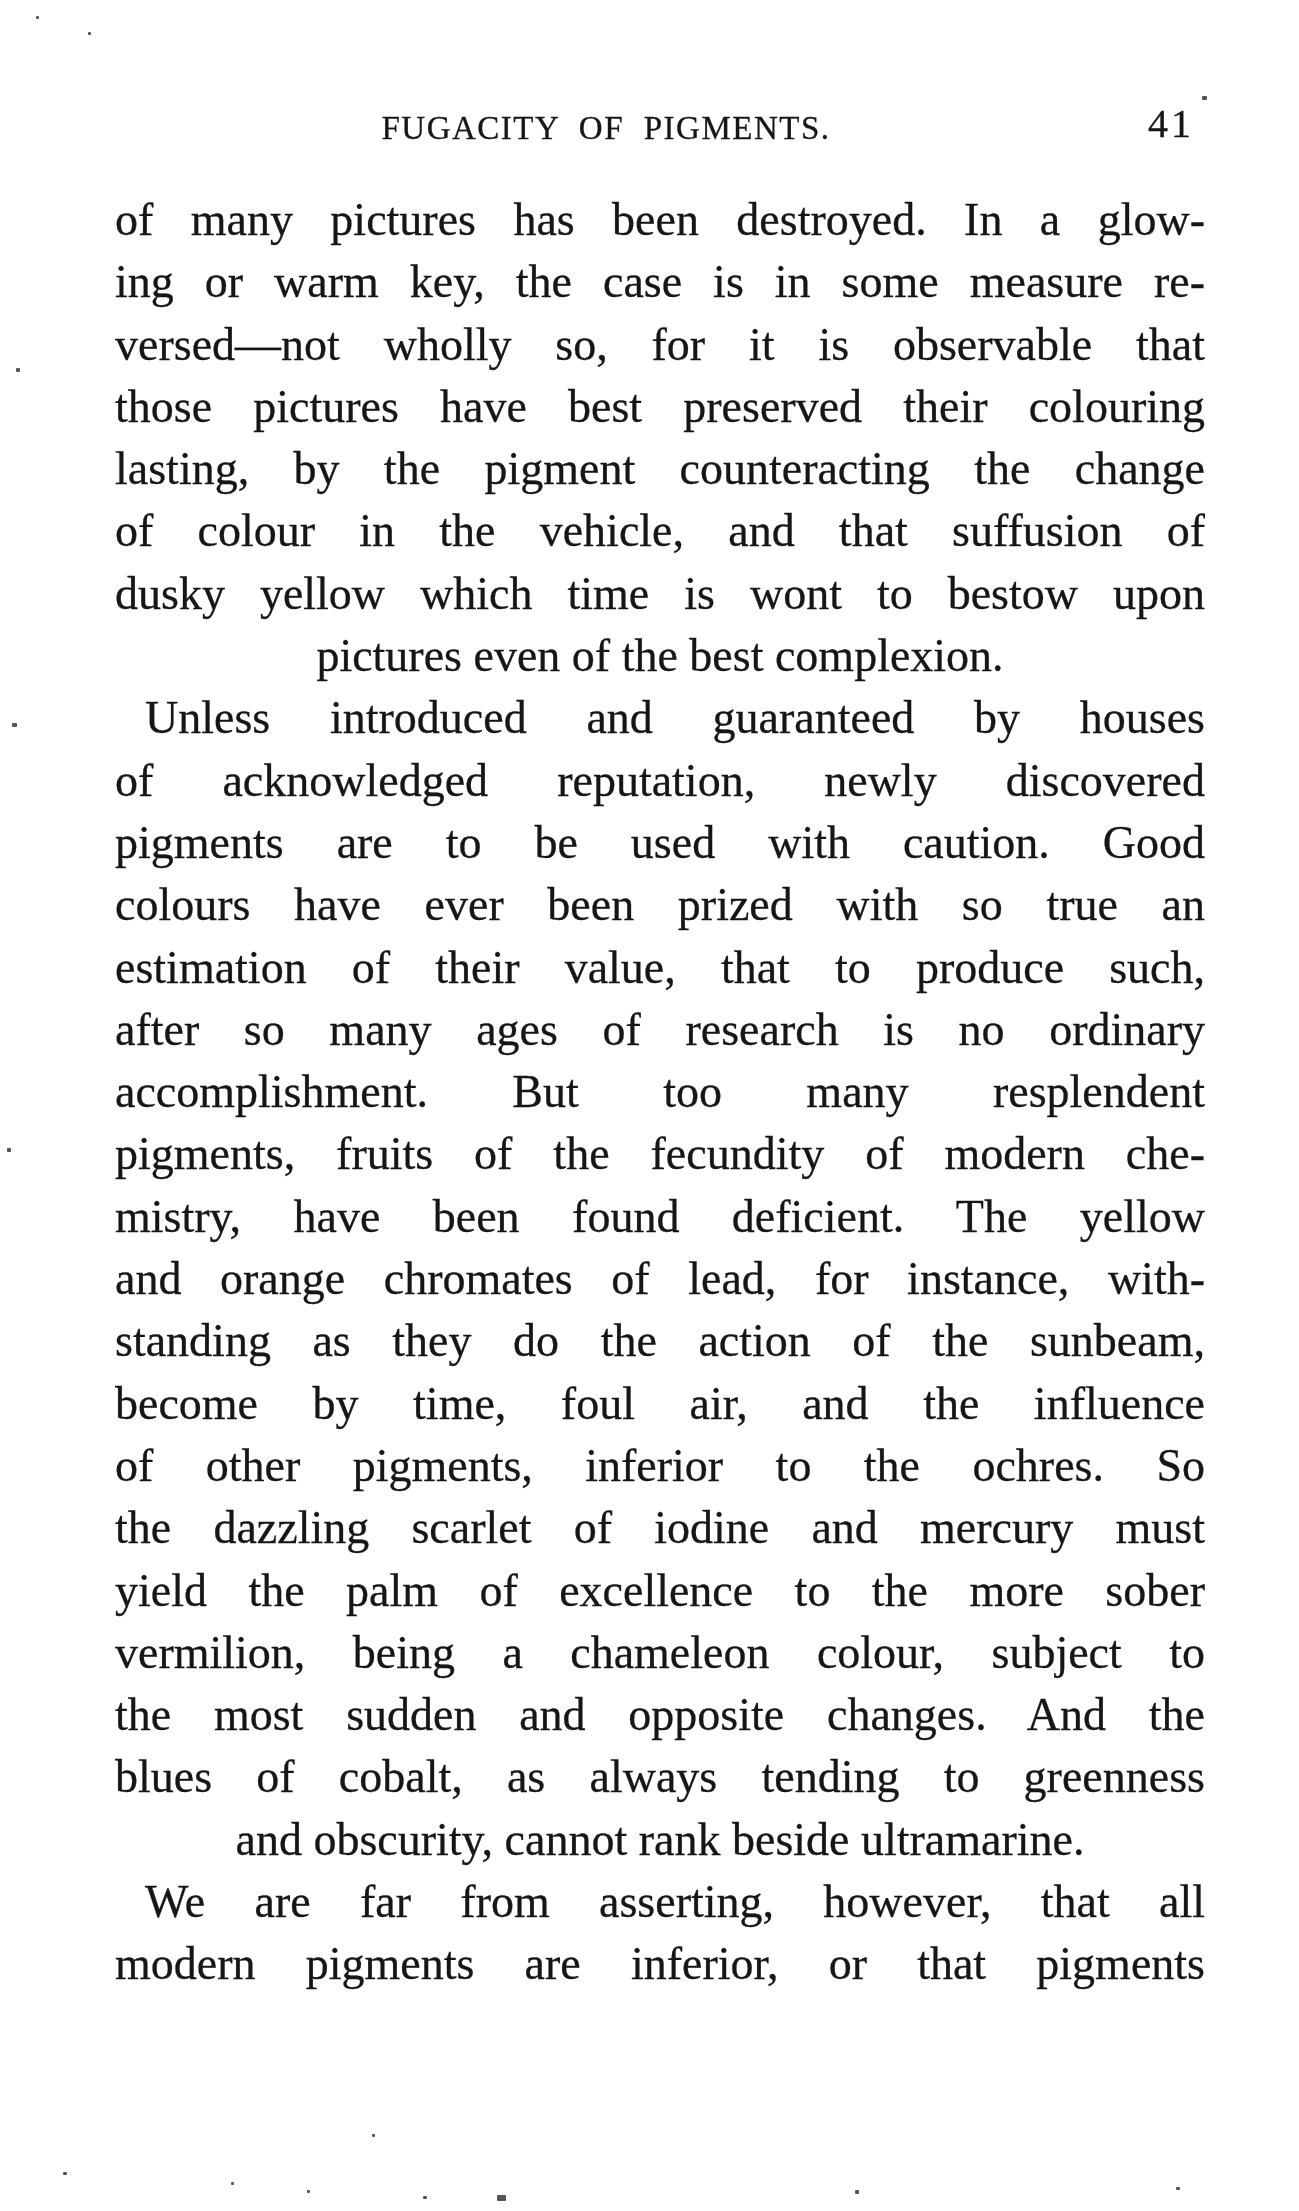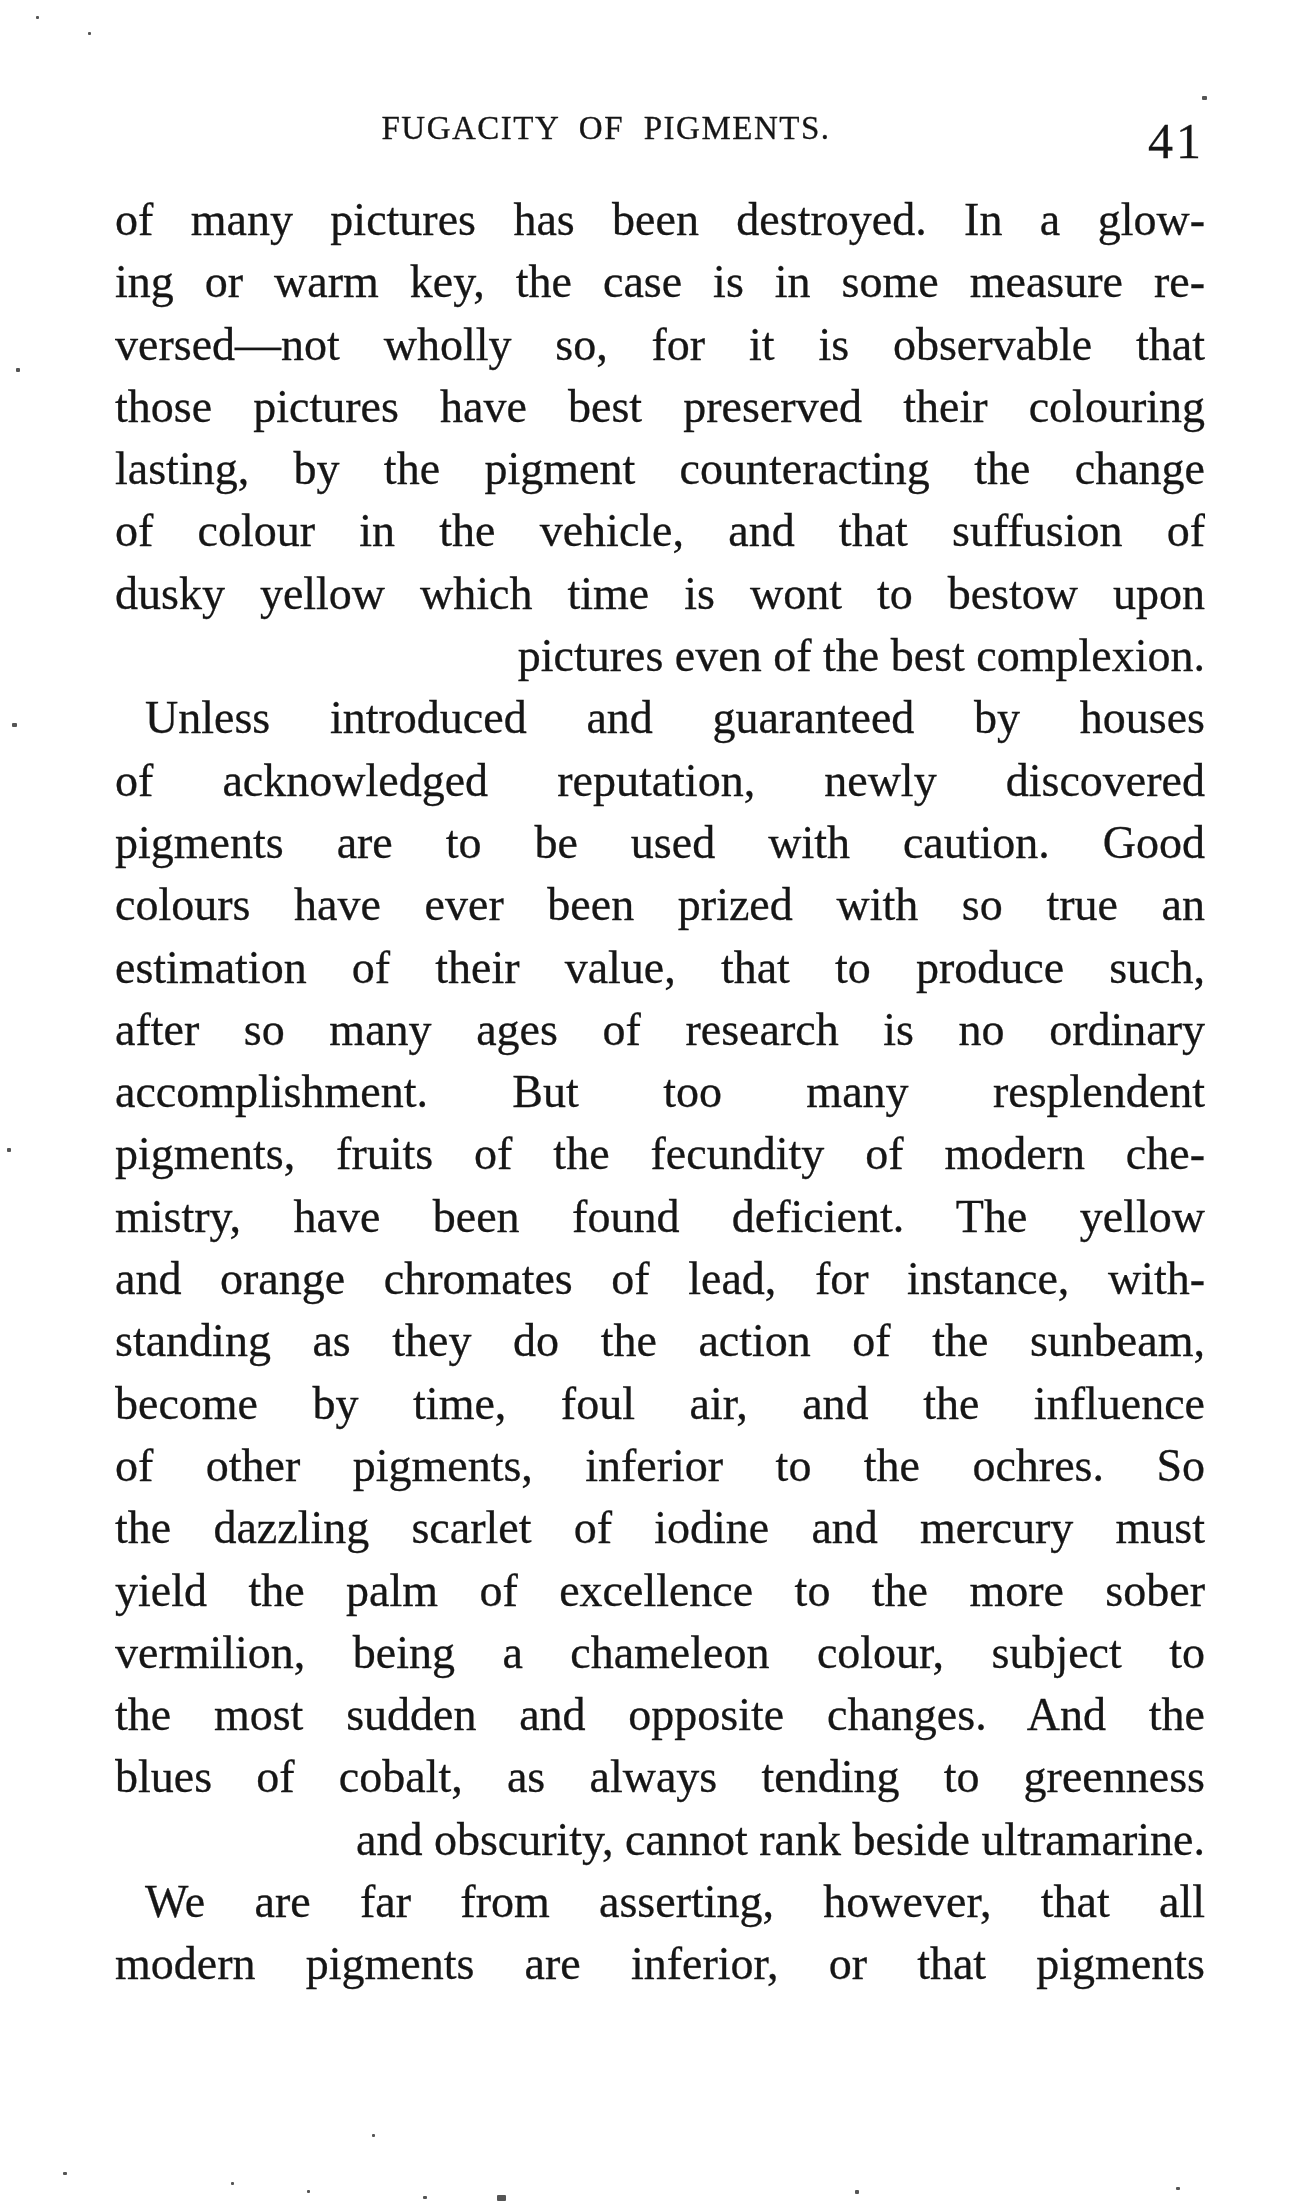--- a/index.html
+++ b/index.html
@@ -25,23 +25,22 @@
     letter-spacing: 1.5px;
     word-spacing: 10px;
     white-space: nowrap;
     margin-left: 36px;
     -webkit-text-stroke: 0.3px currentColor;
   }
   .page-number {
     position: absolute;
     top: 100px;
     left: 1148px;
-    font-size: 50px;
+    font-size: 40px;
     letter-spacing: 3px;
-    margin-top: 12px;
     -webkit-text-stroke: 0.3px currentColor;
   }
   .body-text {
     position: absolute;
     left: 115px;
     top: 189px;
     width: 1090px;
     font-size: 46px;
     line-height: 62.3px;
     -webkit-text-stroke: 0.3px currentColor;
@@ -52,21 +51,21 @@
     text-align: justify;
     white-space: normal;
   }
   .line.j::after {
     content: "";
     display: inline-block;
     width: 100%;
     height: 0;
   }
   .line.end {
-    text-align: right;
+    text-align: center;
   }
   .line.indent {
     text-indent: 30px;
   }
   .speck {
     position: absolute;
     background: #1c1c1c;
     opacity: 0.75;
     border-radius: 1px;
   }

